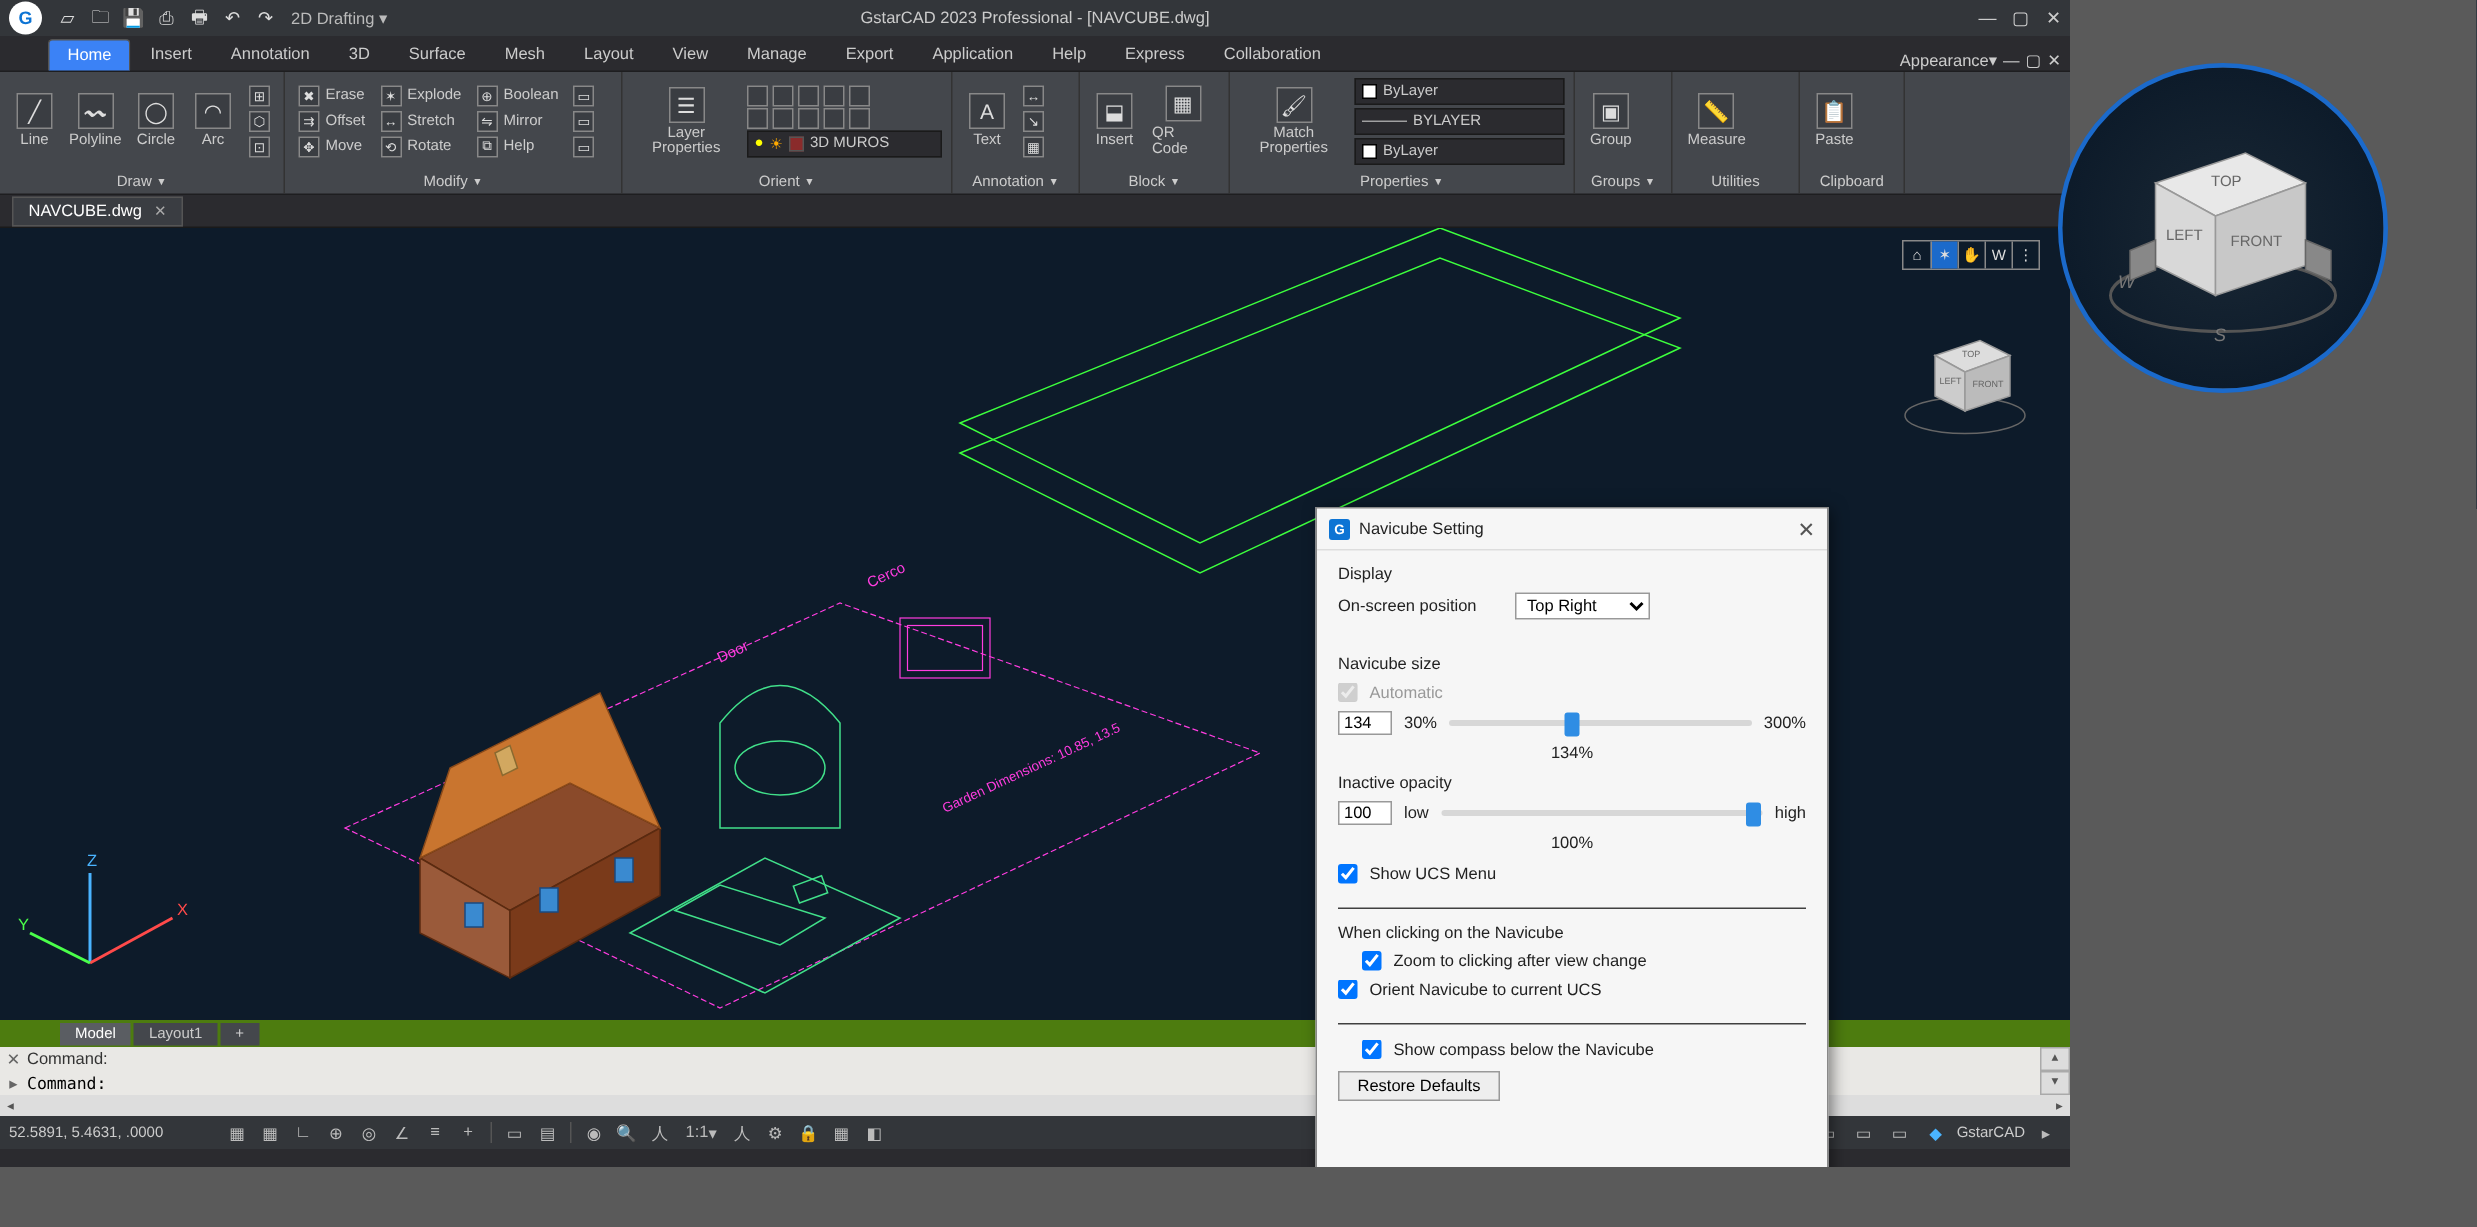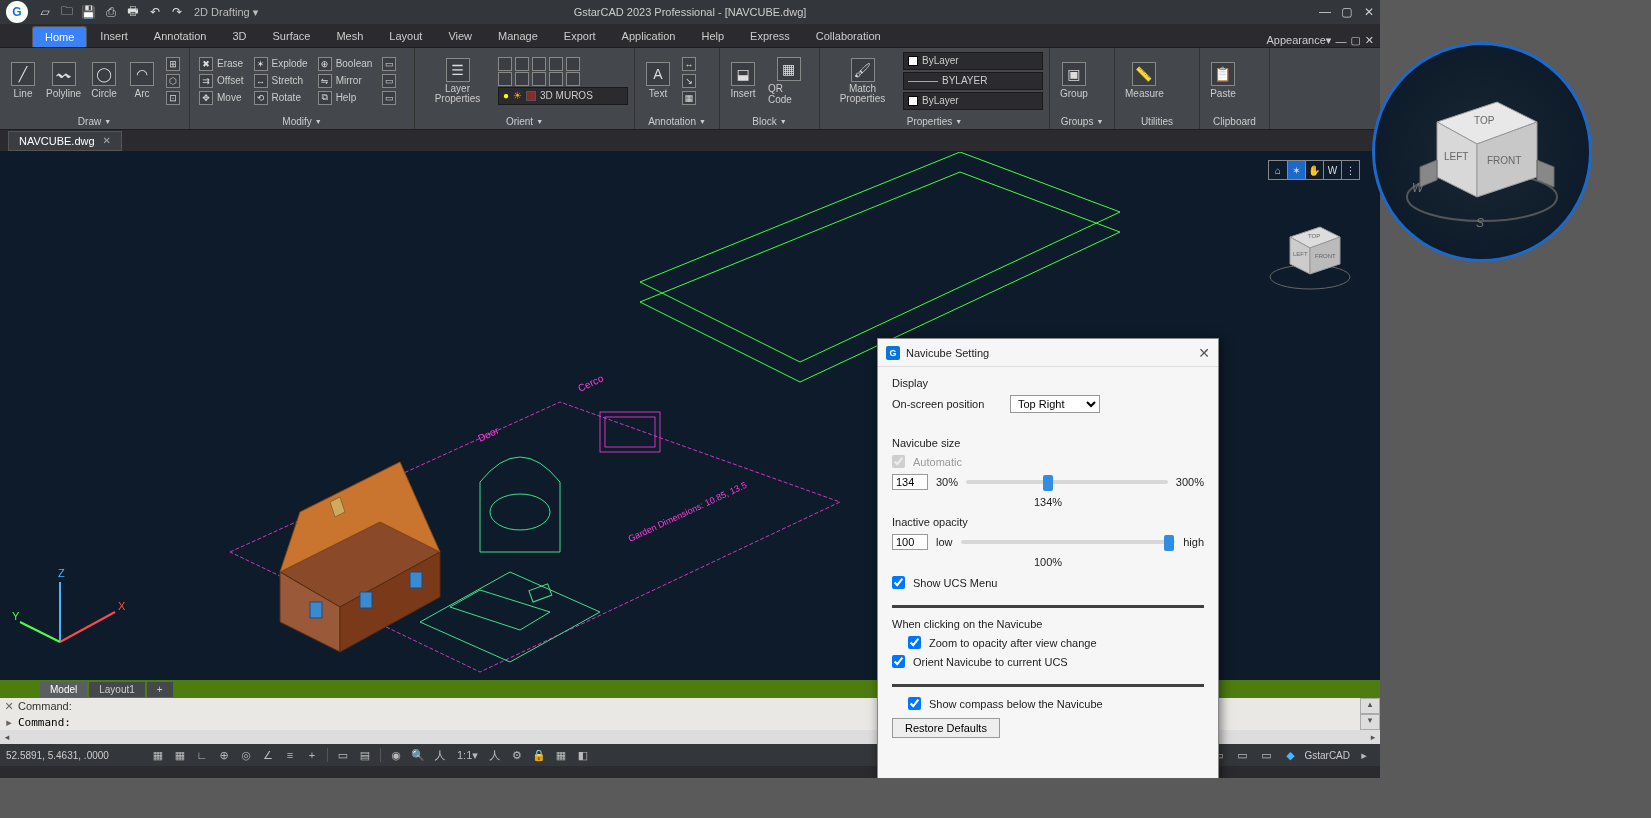--- a/index.html
+++ b/index.html
@@ -47,21 +47,21 @@
 .viewctrl span{width:18px;height:18px;border-left:1px solid #888;color:#ddd;display:flex;align-items:center;justify-content:center;font-size:10px}
 .viewctrl span.active{background:#1b6acb}
 .navcube-mini{position:absolute;top:50px;right:20px;width:100px;height:100px}
 
 
 .dialog{position:absolute;left:877px;top:186px;width:342px;height:470px;background:#f6f6f6;border:1px solid #888;box-shadow:2px 2px 10px rgba(0,0,0,.5);font-size:11px;color:#222;display:flex;flex-direction:column}
 .dialog .dtitle{height:28px;display:flex;align-items:center;padding:0 8px;border-bottom:1px solid #ddd}
 .dialog .dtitle .dico{width:14px;height:14px;background:#0d74d4;color:#fff;font-size:9px;border-radius:2px;display:flex;align-items:center;justify-content:center;margin-right:6px;font-weight:bold}
 .dialog .dtitle .dx{margin-left:auto;font-size:14px;color:#555}
 .dialog .dbody{flex:1;padding:10px 14px;overflow:auto}
-.dialog .group{border-bottom:3px solid #404040;padding-bottom:10px;margin-bottom:10px}
+.dialog .group{border-bottom:1px solid #404040;padding-bottom:10px;margin-bottom:10px}
 .dialog .row{display:flex;align-items:center;margin:6px 0;gap:8px}
 .dialog label{font-size:11px}
 .dialog .heading{font-weight:400;margin-bottom:6px}
 .dialog select,.dialog input[type=text]{font-size:11px;border:1px solid #999;background:#fff;padding:1px 3px}
 .dialog input[type=text]{width:36px}
 .dialog .sliderwrap{display:flex;align-items:center;gap:8px;flex:1}
 .dialog .slider{flex:1;height:4px;background:#d7d7d7;position:relative;border-radius:2px}
 .dialog .thumb{position:absolute;top:-5px;width:10px;height:16px;background:#2f8de4;border-radius:2px}
 .dialog .btns{display:flex;justify-content:flex-end;gap:12px;padding:8px 14px}
 .dialog button{padding:3px 0;width:72px;font-size:11px;border:1px solid #999;background:#eee}
@@ -495,21 +495,21 @@
           <div style="text-align:center">100%</div>
           <div class="row" style="margin-top:8px">
               <input type="checkbox" checked="" style="">
               <label>Show UCS Menu</label>
             </div>
         </div>
         <div class="group">
           <div class="heading">When clicking on the Navicube</div>
           <div class="row" style="margin-left:16px">
               <input type="checkbox" checked="" style="">
-              <label>Zoom to opacity after view change</label>
+              <label>Zoom to clicking after view change</label>
             </div>
           <div class="row" style="">
               <input type="checkbox" checked="" style="">
               <label>Orient Navicube to current UCS</label>
             </div>
         </div>
         <div class="row" style="margin-left:16px">
             <input type="checkbox" checked="" style="">
             <label>Show compass below the Navicube</label>
           </div>

